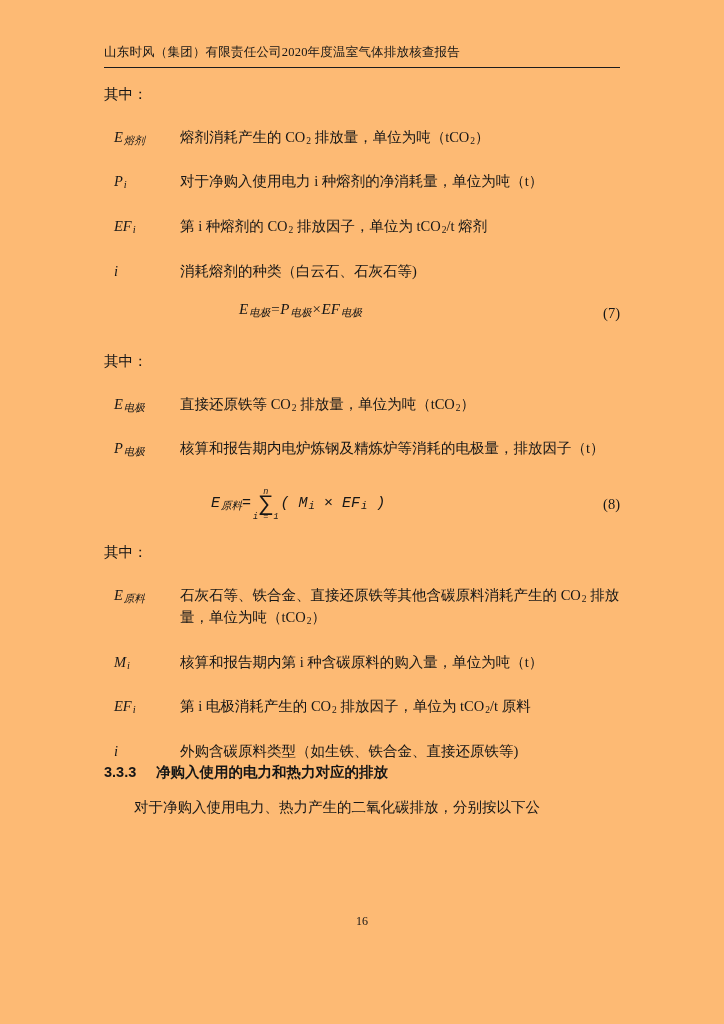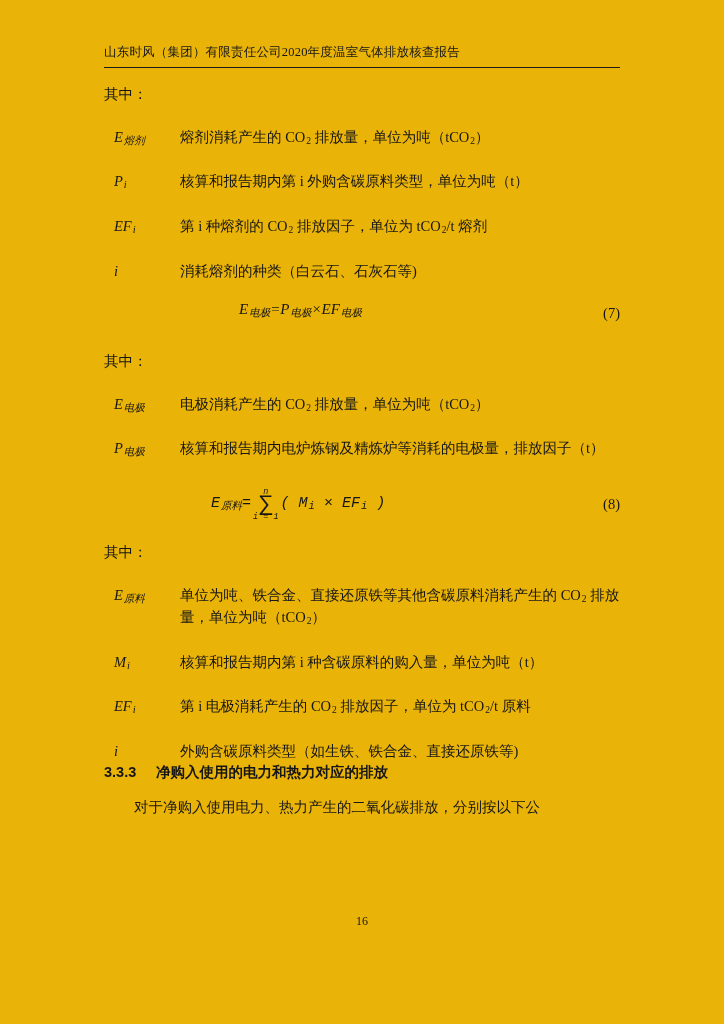--- a/index.html
+++ b/index.html
@@ -3,21 +3,21 @@
 <meta charset="utf-8">
 <style>
   html, body {
     margin: 0;
     padding: 0;
     background: #d8d8d8;
   }
   .page {
     width: 724px;
     height: 1024px;
-    background: #eab308;
+    background: #fdba74;
     position: relative;
     margin: 0 auto;
     font-family: "Liberation Serif", "DejaVu Serif", serif;
     color: #161616;
     overflow: hidden;
   }
   .content {
     position: absolute;
     left: 104px;
     top: 44px;
@@ -157,21 +157,21 @@
       </div>
       <div class="deftext">
         <span>熔剂消耗产生的 CO</span><span class="sub">2</span><span> 排放量，单位为吨（tCO</span><span class="sub">2</span><span>）</span>
       </div>
     </div>
 
     <div class="defrow">
       <div class="defsym">
         <span>P</span><span class="isub">i</span>
       </div>
-      <div class="deftext">核算和报告期内第 i 外购含碳原料类型，单位为吨（t）</div>
+      <div class="deftext">对于净购入使用电力 i 种熔剂的净消耗量，单位为吨（t）</div>
     </div>
 
     <div class="defrow">
       <div class="defsym">
         <span>EF</span><span class="isub">i</span>
       </div>
       <div class="deftext">
         <span>第 i 种熔剂的 CO</span><span class="sub">2</span><span> 排放因子，单位为 tCO</span><span class="sub">2</span><span>/t 熔剂</span>
       </div>
     </div>
@@ -190,21 +190,21 @@
       <div class="eqnum">(7)</div>
     </div>
 
     <div class="qizhong">其中：</div>
 
     <div class="defrow">
       <div class="defsym">
         <span>E</span><span class="isub">电极</span>
       </div>
       <div class="deftext">
-        <span>电极消耗产生的 CO</span><span class="sub">2</span><span> 排放量，单位为吨（tCO</span><span class="sub">2</span><span>）</span>
+        <span>直接还原铁等 CO</span><span class="sub">2</span><span> 排放量，单位为吨（tCO</span><span class="sub">2</span><span>）</span>
       </div>
     </div>
 
     <div class="defrow">
       <div class="defsym">
         <span>P</span><span class="isub">电极</span>
       </div>
       <div class="deftext">核算和报告期内电炉炼钢及精炼炉等消耗的电极量，排放因子（t）</div>
     </div>
 
@@ -216,21 +216,21 @@
       <div class="eqnum" style="top:10px;">(8)</div>
     </div>
 
     <div class="qizhong">其中：</div>
 
     <div class="defrow">
       <div class="defsym">
         <span>E</span><span class="isub">原料</span>
       </div>
       <div class="deftext">
-        <span>单位为吨、铁合金、直接还原铁等其他含碳原料消耗产生的 CO</span><span class="sub">2</span><span> 排放量，单位为吨（tCO</span><span class="sub">2</span><span>）</span>
+        <span>石灰石等、铁合金、直接还原铁等其他含碳原料消耗产生的 CO</span><span class="sub">2</span><span> 排放量，单位为吨（tCO</span><span class="sub">2</span><span>）</span>
       </div>
     </div>
 
     <div class="defrow">
       <div class="defsym">
         <span>M</span><span class="isub">i</span>
       </div>
       <div class="deftext">核算和报告期内第 i 种含碳原料的购入量，单位为吨（t）</div>
     </div>
 

